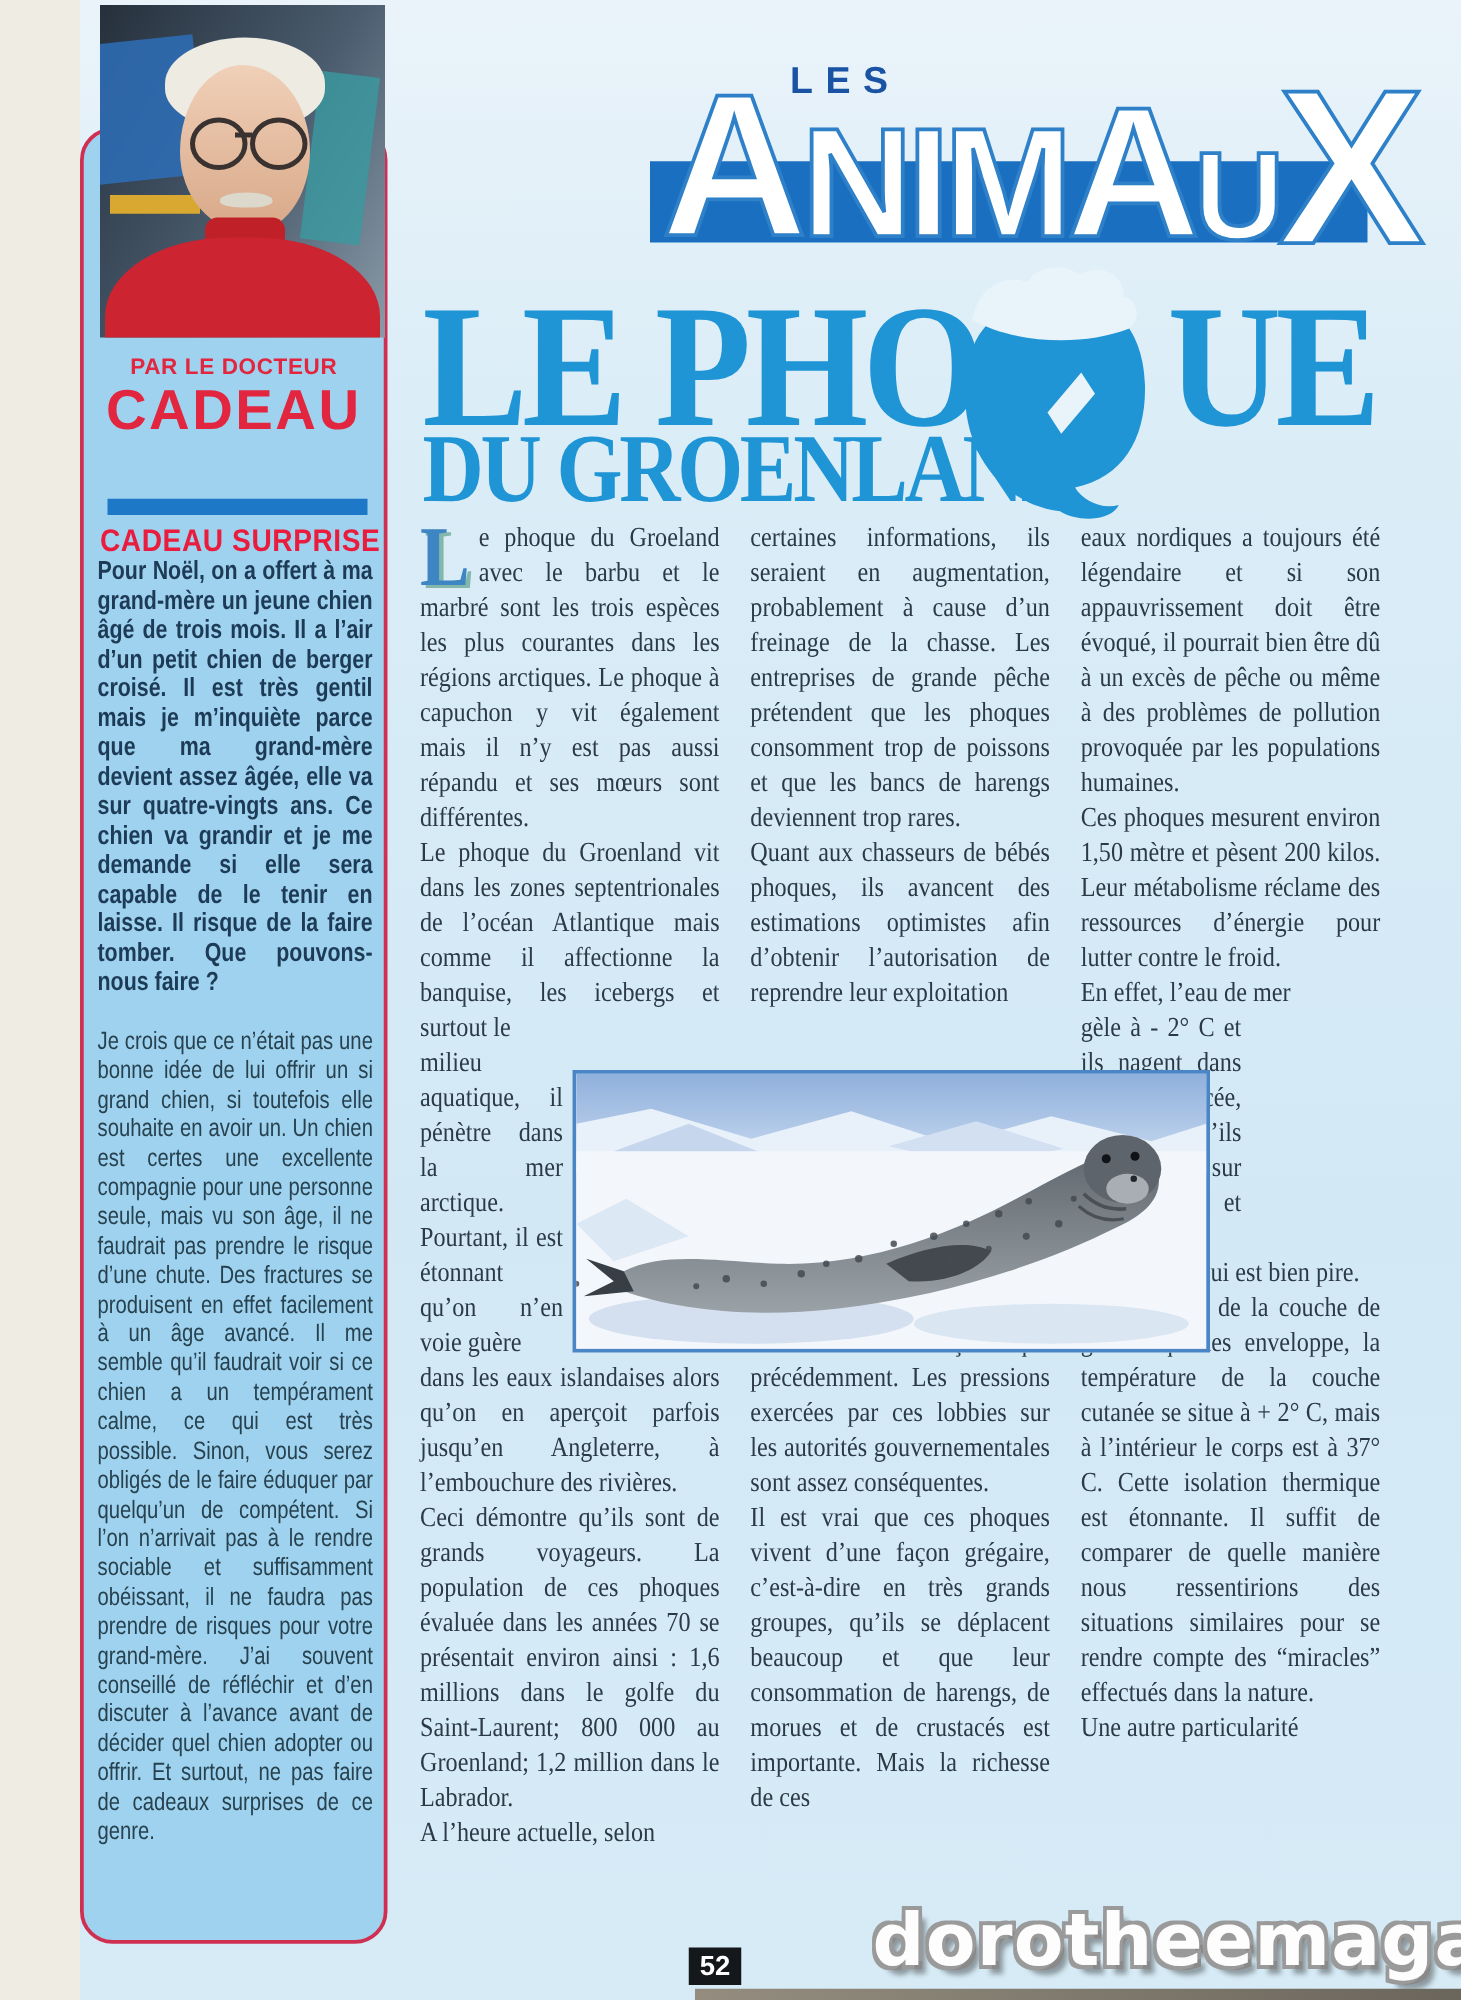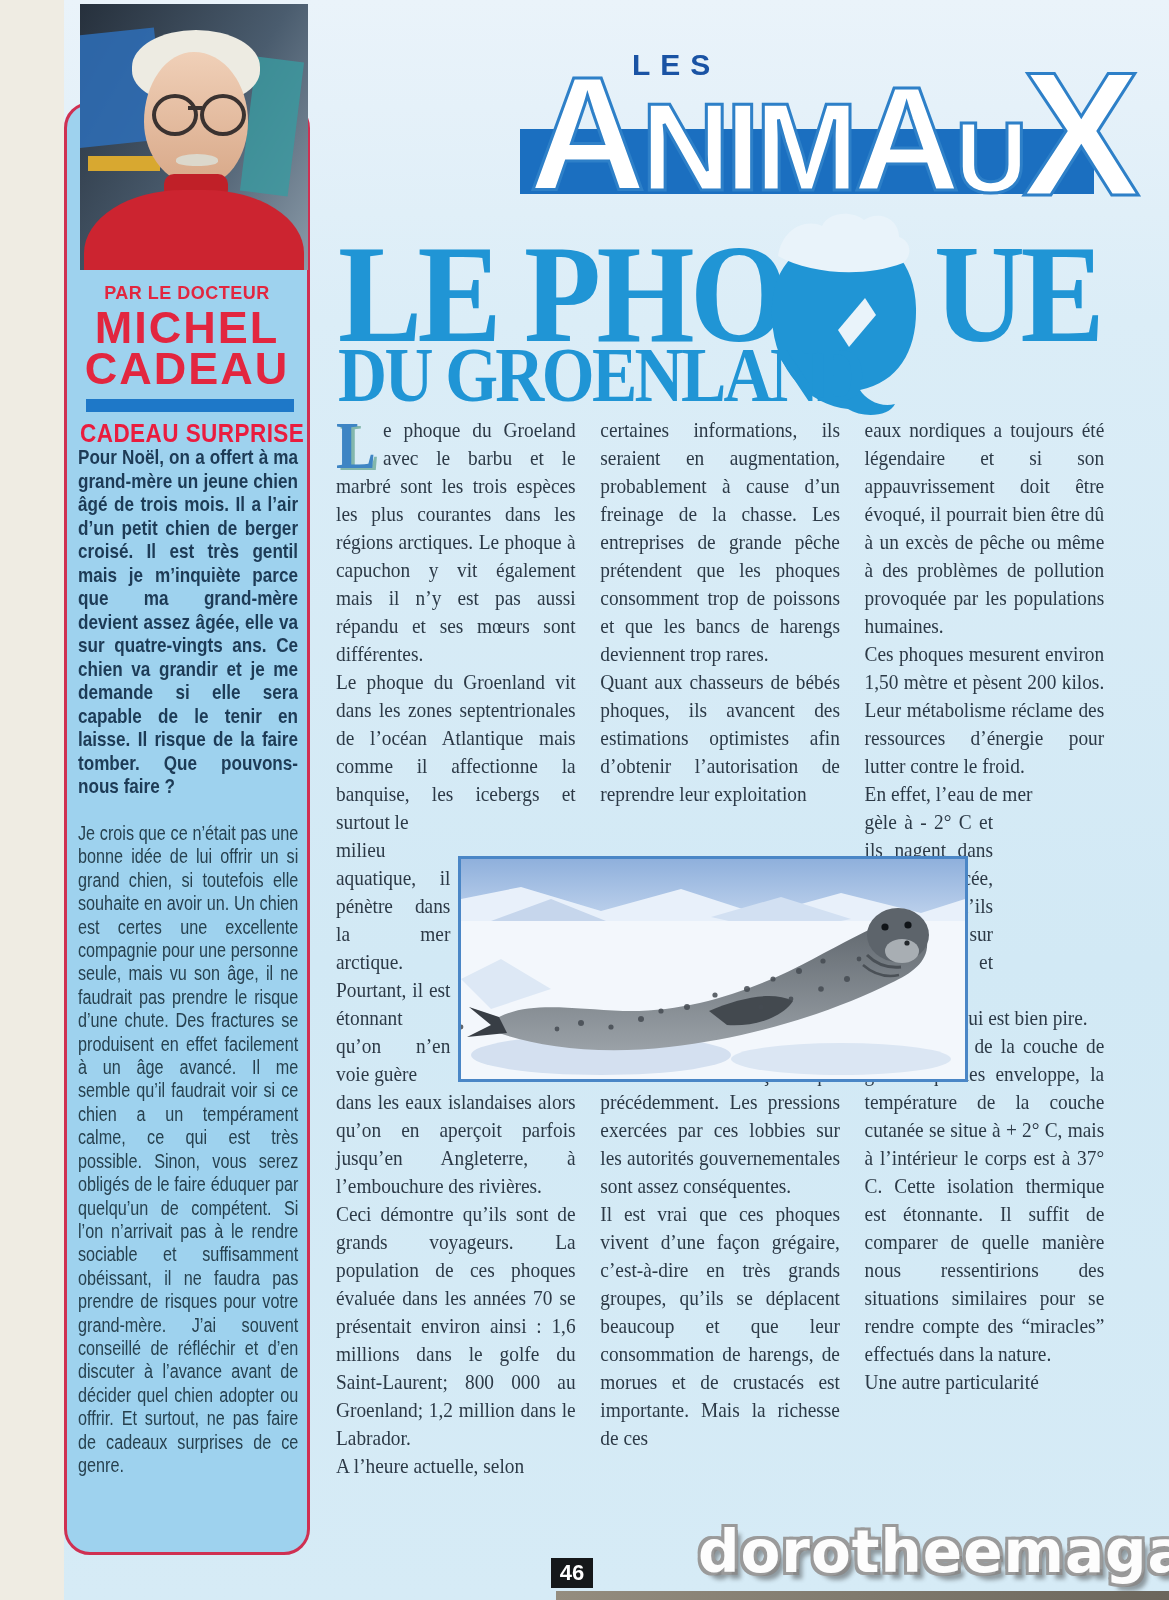--- a/index.html
+++ b/index.html
@@ -111,21 +111,20 @@
     <div class="kp-glass l"></div>
     <div class="kp-glass r"></div>
     <div class="kp-bridge"></div>
     <div class="kp-stache"></div>
     <div class="kp-collar"></div>
     <div class="kp-sweater"></div>
   </div>
 
   <div class="byline">
     <div class="pre">PAR LE DOCTEUR</div>
-    <div class="nm">MICHEL</div>
     <div class="nm">CADEAU</div>
   </div>
   <div class="divider"></div>
 
   <div class="sb-heading">CADEAU SURPRISE</div>
   <div class="sb-question">Pour Noël, on a offert à ma grand-mère un jeune chien âgé de trois mois. Il a l’air d’un petit chien de berger croisé. Il est très gentil mais je m’inquiète parce que ma grand-mère devient assez âgée, elle va sur quatre-vingts ans. Ce chien va grandir et je me demande si elle sera capable de le tenir en laisse. Il risque de la faire tomber. Que pouvons-nous faire ?</div>
   <div class="sb-answer">Je crois que ce n’était pas une bonne idée de lui offrir un si grand chien, si toutefois elle souhaite en avoir un. Un chien est certes une excellente compagnie pour une personne seule, mais vu son âge, il ne faudrait pas prendre le risque d’une chute. Des fractures se produisent en effet facilement à un âge avancé. Il me semble qu’il faudrait voir si ce chien a un tempérament calme, ce qui est très possible. Sinon, vous serez obligés de le faire éduquer par quelqu’un de compétent. Si l’on n’arrivait pas à le rendre sociable et suffisamment obéissant, il ne faudra pas prendre de risques pour votre grand-mère. J’ai souvent conseillé de réfléchir et d’en discuter à l’avance avant de décider quel chien adopter ou offrir. Et surtout, ne pas faire de cadeaux surprises de ce genre.</div>
 
   <div class="kicker">LES</div>
   <div class="banner"></div>
@@ -229,16 +228,16 @@
           <circle cx="96" cy="170" r="2.4"></circle>
         <circle cx="300" cy="148" r="2.6"></circle>
           <circle cx="330" cy="140" r="2.4"></circle>
           <circle cx="360" cy="130" r="2.8"></circle>
         <circle cx="398" cy="100" r="2.4"></circle>
           <circle cx="240, " cy="168" r="2.4"></circle>
       </g>
     </svg>
   </div>
 
-  <div class="page-badge">46</div>
+  <div class="page-badge">52</div>
   <div class="watermark">dorotheemagazine.fr</div>
   <div class="scan-edge"></div>
 </div>
 
 </body></html>

